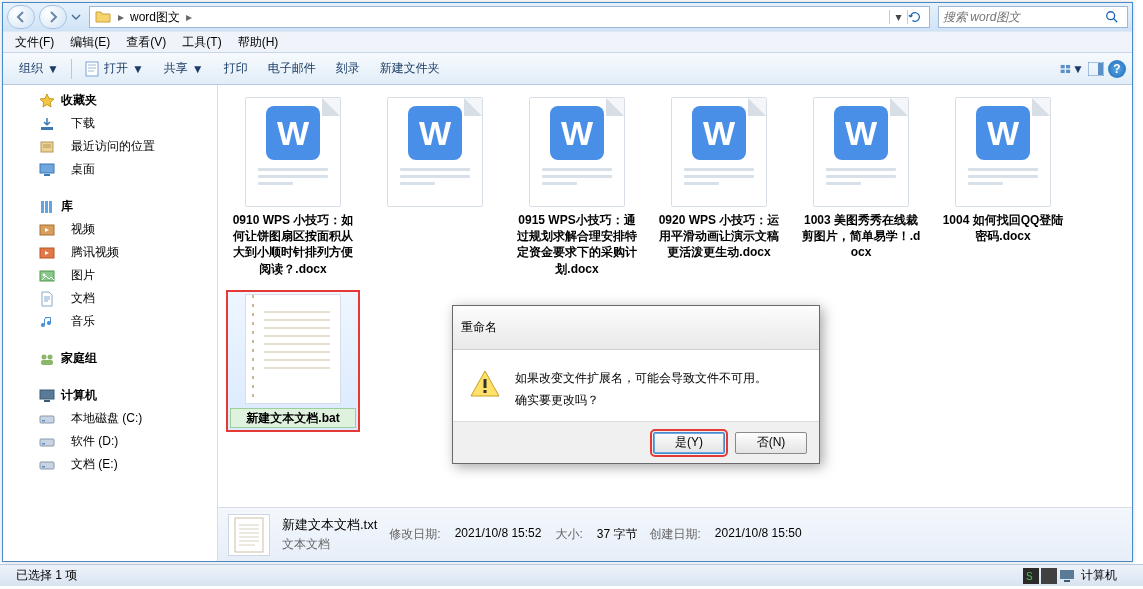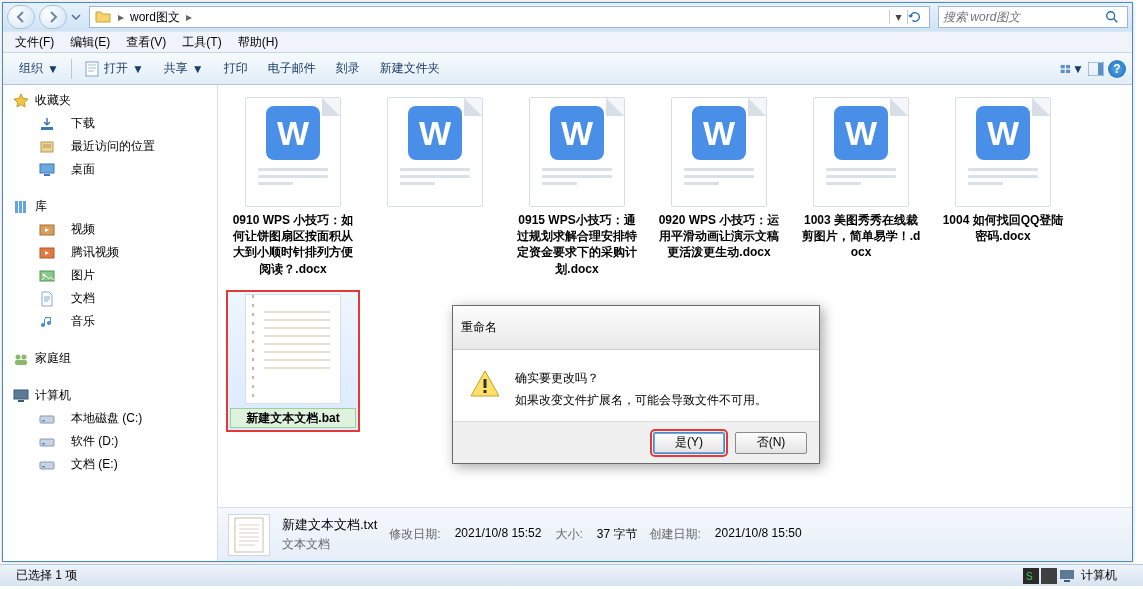--- a/index.html
+++ b/index.html
@@ -28,21 +28,21 @@
 .tool-spacer { flex: 1; }
 .tool-ico-btn { width: 24px; height: 24px; display: flex; align-items: center; justify-content: center; cursor: pointer; color: #1c3e66; }
 .tool-ico-btn.help { background: radial-gradient(circle,#5ca7e6,#1769b5); border-radius: 50%; width: 18px; height: 18px; color: #fff; font-weight: bold; }
 
 .body { flex: 1; display: flex; min-height: 0; }
 
 .nav { width: 215px; background: #fff; border-right: 1px solid #d6dde7; overflow-y: auto; padding: 4px 0; position: relative; }
 .nav::-webkit-scrollbar { width: 16px; }
 .nav::-webkit-scrollbar-track { background: #f0f0f0; }
 .nav::-webkit-scrollbar-thumb { background: #c8d0dc; border: 1px solid #a8b4c4; }
-.nav-group-h { display: flex; align-items: center; padding: 3px 6px 3px 10px; gap: 6px; font-weight: normal; }
+.nav-group-h { display: flex; align-items: center; padding: 3px 6px 3px 36px; gap: 6px; font-weight: bold; }
 .nav-item { display: flex; align-items: center; padding: 3px 6px 3px 36px; gap: 16px; cursor: pointer; }
 .nav-spacer { height: 14px; }
 .ni-ico { width: 16px; height: 16px; flex-shrink: 0; }
 
 .content { flex: 1; background: #fff; display: flex; flex-direction: column; min-height: 0; }
 .files { flex: 1; display: flex; flex-wrap: wrap; align-content: flex-start; padding: 8px; gap: 8px 8px; overflow: auto; position: relative; }
 .file { width: 134px; display: flex; flex-direction: column; align-items: center; padding: 4px; cursor: pointer; }
 .file-thumb { width: 96px; height: 110px; background: #fff; border: 1px solid #d8dee6; border-radius: 2px; display: flex; flex-direction: column; align-items: center; justify-content: flex-start; padding-top: 8px; position: relative; }
 .file-thumb .dogear { position: absolute; top: 0; right: 0; width: 0; height: 0; border-top: 18px solid #f4f6fa; border-left: 18px solid transparent; }
 .file-thumb .dogear::after { content: ""; position: absolute; top: -18px; right: 0; width: 0; height: 0; border-bottom: 18px solid #d8dee6; border-right: 18px solid transparent; }
@@ -406,22 +406,22 @@
 
 <div class="dialog">
   <div class="dlg-title">重命名</div>
   <div class="dlg-body">
     <svg class="dlg-ico" viewBox="0 0 32 32">
         <path d="M16 3 L30 28 H2 Z" fill="#ffe16a" stroke="#c8a020" stroke-width="1"></path>
         <rect x="14.5" y="11" width="3" height="9" fill="#333"></rect>
         <rect x="14.5" y="22" width="3" height="3" fill="#333"></rect>
       </svg>
     <div class="dlg-txt">
+      <div>如果改变文件扩展名，可能会导致文件不可用。</div>
       <div>确实要更改吗？</div>
-      <div>如果改变文件扩展名，可能会导致文件不可用。</div>
     </div>
   </div>
   <div class="dlg-btns">
     <button class="dlg-btn primary"><span>是(Y)</span></button>
     <button class="dlg-btn"><span>否(N)</span></button>
   </div>
 </div>
 
 <div class="statusbar">
   <span>已选择 1 项</span>

